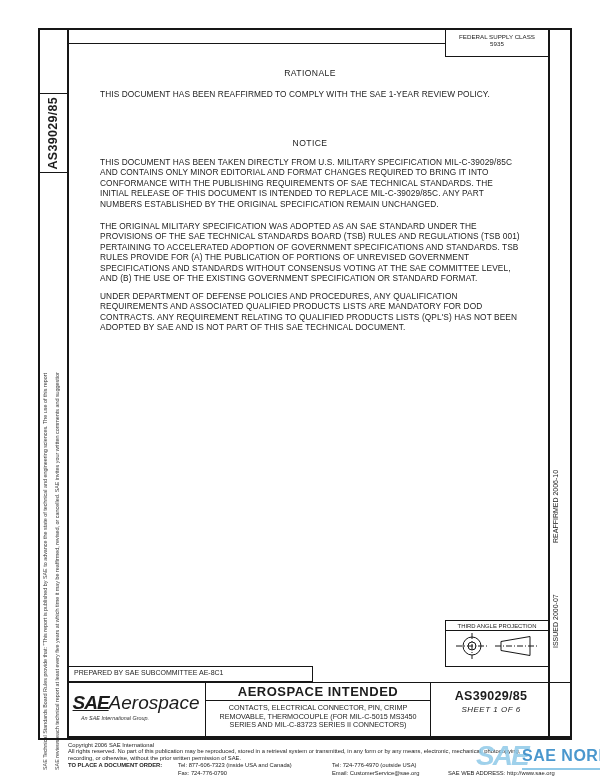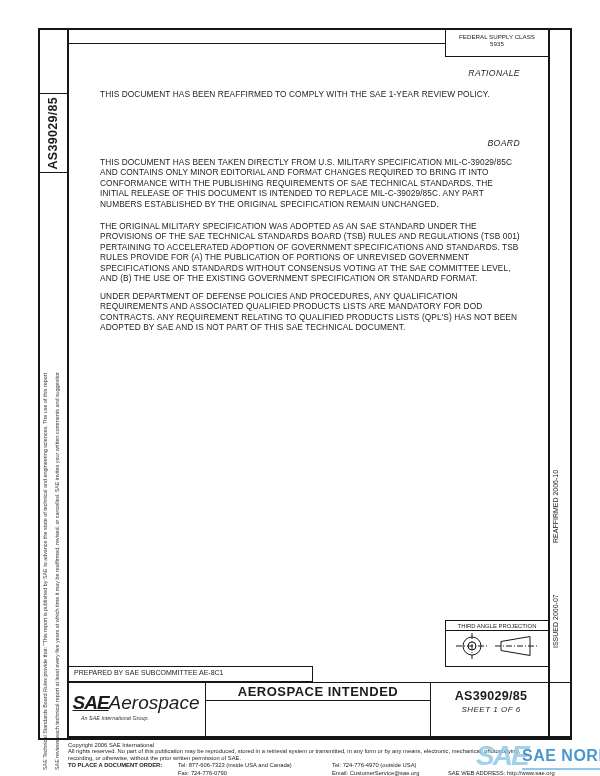--- a/index.html
+++ b/index.html
@@ -6,21 +6,21 @@
   body{
     width:600px;height:776px;position:relative;background:#ffffff;
     font-family:"Liberation Sans", sans-serif;color:#1c1c1c;overflow:hidden;
     -webkit-font-smoothing:antialiased;
   }
   .abs{position:absolute;}
   .line{position:absolute;background:#161616;}
   .box{position:absolute;border:1.5px solid #161616;box-sizing:border-box;}
   .vtext{writing-mode:vertical-rl;transform:rotate(180deg);white-space:nowrap;}
   .para{font-size:8.3px;line-height:10.4px;letter-spacing:.1px;}
-  .heading{font-size:8.6px;letter-spacing:.4px;text-align:right;font-style:italic;}
+  .heading{font-size:8.6px;letter-spacing:.4px;text-align:center;}
   .tiny{font-size:5.8px;line-height:7px;}
   .marginnote{font-size:5.4px;line-height:7px;color:#3a3a3a;overflow:hidden;}
   svg{display:block;}
 </style>
 </head>
 <body>
 
 <div class="abs vtext marginnote" style="left:42px;top:372px;height:398px;width:9px;">SAE Technical Standards Board Rules provide that: "This report is published by SAE to advance the state of technical and engineering sciences. The use of this report is entirely voluntary, and its applicability and suitability for any particular use, including any patent infringement arising therefrom, is the sole responsibility of the user."</div>
 <div class="abs vtext marginnote" style="left:54px;top:372px;height:398px;width:9px;">SAE reviews each technical report at least every five years at which time it may be reaffirmed, revised, or cancelled. SAE invites your written comments and suggestions.</div>
 
@@ -37,21 +37,21 @@
 <div class="abs" style="left:38px;top:93px;width:29px;height:80px;border-top:1.5px solid #161616;border-bottom:1.5px solid #161616;border-left:1.5px solid #161616;box-sizing:border-box;display:flex;align-items:center;justify-content:center;">
   <span class="vtext" style="font-size:12.5px;font-weight:bold;letter-spacing:.3px;">AS39029/85</span>
 </div>
 
 <div class="abs vtext" style="left:552px;top:450px;height:112px;width:14px;font-size:7px;text-align:center;">REAFFIRMED 2006-10</div>
 <div class="abs vtext" style="left:552px;top:577px;height:88px;width:14px;font-size:7px;text-align:center;">ISSUED 2000-07</div>
 
 <div class="abs heading" style="left:100px;top:68px;width:420px;">RATIONALE</div>
 <div class="abs para" style="left:100px;top:89px;width:420px;">THIS DOCUMENT HAS BEEN REAFFIRMED TO COMPLY WITH THE SAE 1-YEAR REVIEW POLICY.</div>
 
-<div class="abs heading" style="left:100px;top:138px;width:420px;">BOARD</div>
+<div class="abs heading" style="left:100px;top:138px;width:420px;">NOTICE</div>
 <div class="abs para" style="left:100px;top:157px;width:420px;">THIS DOCUMENT HAS BEEN TAKEN DIRECTLY FROM U.S. MILITARY SPECIFICATION MIL-C-39029/85C AND CONTAINS ONLY MINOR EDITORIAL AND FORMAT CHANGES REQUIRED TO BRING IT INTO CONFORMANCE WITH THE PUBLISHING REQUIREMENTS OF SAE TECHNICAL STANDARDS.  THE INITIAL RELEASE OF THIS DOCUMENT IS INTENDED TO REPLACE MIL-C-39029/85C.  ANY PART NUMBERS ESTABLISHED BY THE ORIGINAL SPECIFICATION REMAIN UNCHANGED.</div>
 <div class="abs para" style="left:100px;top:221px;width:420px;">THE ORIGINAL MILITARY SPECIFICATION WAS ADOPTED AS AN SAE STANDARD UNDER THE PROVISIONS OF THE SAE TECHNICAL STANDARDS BOARD (TSB) RULES AND REGULATIONS (TSB 001) PERTAINING TO ACCELERATED ADOPTION OF GOVERNMENT SPECIFICATIONS AND STANDARDS.  TSB RULES PROVIDE FOR (A) THE PUBLICATION OF PORTIONS OF UNREVISED GOVERNMENT SPECIFICATIONS AND STANDARDS WITHOUT CONSENSUS VOTING AT THE SAE COMMITTEE LEVEL, AND (B) THE USE OF THE EXISTING GOVERNMENT SPECIFICATION OR STANDARD FORMAT.</div>
 <div class="abs para" style="left:100px;top:291px;width:420px;">UNDER DEPARTMENT OF DEFENSE POLICIES AND PROCEDURES, ANY QUALIFICATION REQUIREMENTS AND ASSOCIATED QUALIFIED PRODUCTS LISTS ARE MANDATORY FOR DOD CONTRACTS.  ANY REQUIREMENT RELATING TO QUALIFIED PRODUCTS LISTS (QPL'S) HAS NOT BEEN ADOPTED BY SAE AND IS NOT PART OF THIS SAE TECHNICAL DOCUMENT.</div>
 
 <div class="abs" style="left:445px;top:620px;width:104px;height:47px;border:1.5px solid #161616;box-sizing:border-box;">
   <div style="font-size:5.9px;text-align:center;padding:2px 0 1px 0;border-bottom:1px solid #161616;">THIRD ANGLE PROJECTION</div>
   <svg width="100" height="31" viewBox="0 0 100 31">
     <g stroke="#161616" stroke-width="1" fill="none">
       <circle cx="26" cy="15" r="9"></circle>
       <circle cx="26" cy="15" r="4"></circle>
@@ -74,20 +74,21 @@
 
   <div class="abs" style="left:0;top:0;width:138px;height:53px;text-align:center;">
     <div style="margin-top:9px;">
       <span style="font-size:19px;font-weight:bold;font-style:italic;letter-spacing:-1px;text-decoration:underline;">SAE</span><span style="font-size:19px;font-style:italic;letter-spacing:0;">Aerospace</span>
     </div>
     <div style="font-size:5.4px;font-style:italic;text-align:left;padding-left:14px;margin-top:1px;color:#333;">An SAE International Group.</div>
   </div>
 
   <div class="abs" style="left:139px;top:0;width:224px;height:53px;text-align:center;">
     <div style="font-size:13px;font-weight:bold;letter-spacing:.5px;padding:1px 0 1px 0;border-bottom:1.2px solid #161616;">AEROSPACE INTENDED</div>
+    <div style="font-size:7.2px;line-height:8.6px;margin-top:3px;">CONTACTS, ELECTRICAL CONNECTOR, PIN, CRIMP<br>REMOVABLE, THERMOCOUPLE (FOR MIL-C-5015 MS3450<br>SERIES AND MIL-C-83723 SERIES II CONNECTORS)</div>
   </div>
 
   <div class="abs" style="left:364px;top:0;width:120px;height:53px;text-align:center;">
     <div style="font-size:12.5px;font-weight:bold;margin-top:6px;letter-spacing:.3px;">AS39029/85</div>
     <div style="font-size:8px;margin-top:2px;letter-spacing:.5px;font-style:italic;">SHEET 1 OF 6</div>
   </div>
 </div>
 
 <div class="abs tiny" style="left:68px;top:742px;">Copyright 2006 SAE International</div>
 <div class="abs tiny" style="left:68px;top:748px;width:480px;">All rights reserved. No part of this publication may be reproduced, stored in a retrieval system or transmitted, in any form or by any means, electronic, mechanical, photocopying,<br>recording, or otherwise, without the prior written permission of SAE.</div>

